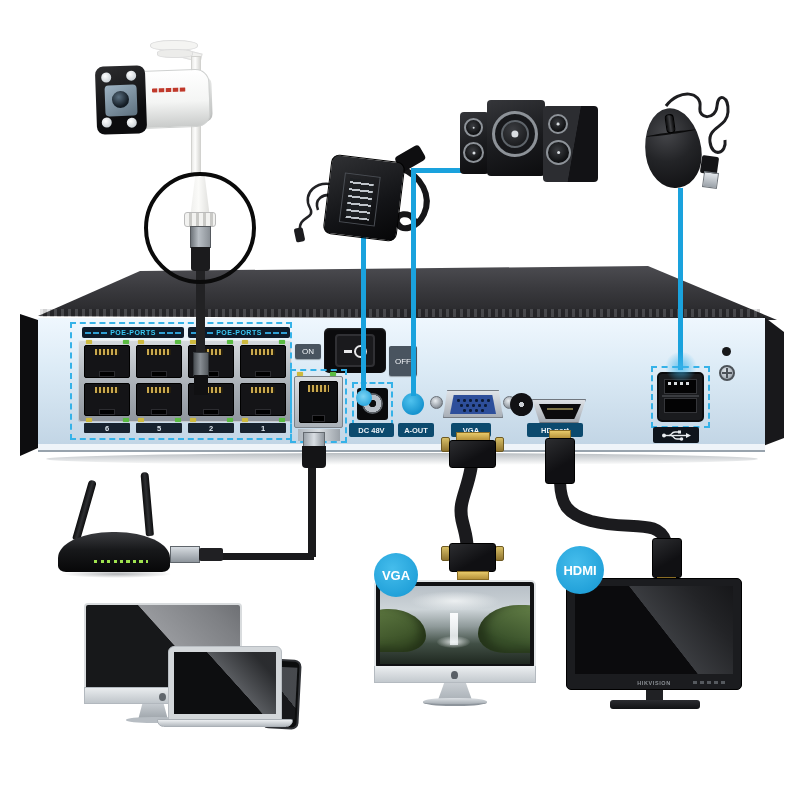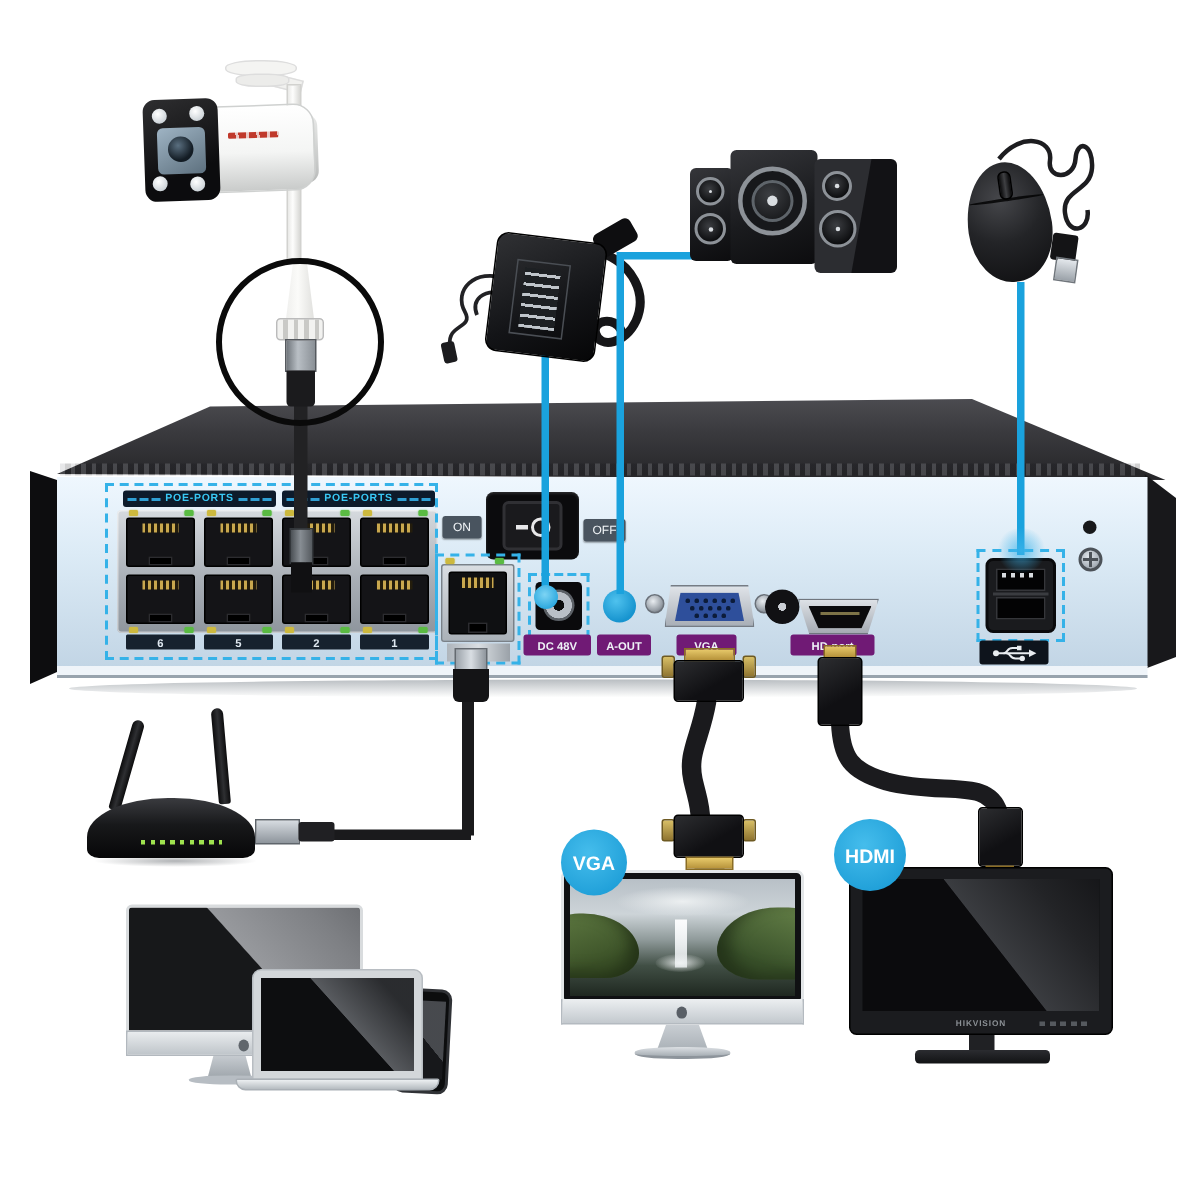--- a/index.html
+++ b/index.html
@@ -86,21 +86,21 @@
 .dot-hole{left:722px;top:347px;width:9px;height:9px;border-radius:50%;background:#17181a;z-index:2;}
 .screwhead{left:719px;top:365px;width:16px;height:16px;border-radius:50%;z-index:2;
   background:radial-gradient(circle at 40% 35%,#dfe5ea,#aab2ba 65%,#7b828a);border:2px solid #4c5258;overflow:hidden;}
 .screwhead::before{content:"";position:absolute;left:1px;top:5px;width:10px;height:2px;background:#4c5258;}
 .screwhead::after{content:"";position:absolute;left:5px;top:1px;width:2px;height:10px;background:#4c5258;}
 
 .bline{background:#1aa2dd;z-index:6;}
 .bcap{border-radius:50%;z-index:6;background:radial-gradient(circle at 45% 40%,#7dd4f4,#2aa7de 75%);}
 .bglow{z-index:6;border-radius:50%;background:radial-gradient(circle,rgba(60,180,235,.75),rgba(60,180,235,0) 70%);}
 
-.plabel{z-index:3;background:#701a75;color:#eef2f6;font-weight:bold;border-radius:2px;
+.plabel{z-index:3;background:#0c4a6e;color:#eef2f6;font-weight:bold;border-radius:2px;
   display:flex;align-items:center;justify-content:center;}
 
 .cam-pole{left:191px;top:56px;width:10px;height:118px;background:linear-gradient(90deg,#e9e9e7,#fdfdfc 40%,#d8d8d5);z-index:7;border:1px solid #d2d2cf;}
 .cam-mount1{left:150px;top:40px;width:48px;height:11px;background:#f4f4f2;border:1px solid #ddd;border-radius:45%;z-index:7;}
 .cam-mount2{left:157px;top:49px;width:36px;height:9px;background:#ececea;border:1px solid #ddd;border-radius:40%;z-index:7;}
 .cam-arm{left:172px;top:50px;width:30px;height:9px;background:#f1f1ef;border:1px solid #ddd;z-index:6;transform:rotate(14deg);}
 .cam-body{left:128px;top:70px;width:82px;height:58px;z-index:7;transform:rotate(-2deg);
   background:linear-gradient(180deg,#ffffff 0%,#f4f5f4 55%,#c9cbca 100%);
   border:1px solid #cfd1d0;border-radius:6px 14px 14px 6px;}
 .cam-tail{left:196px;top:76px;width:16px;height:46px;z-index:7;background:linear-gradient(180deg,#e9eae9,#b9bbba);border-radius:3px 8px 8px 3px;transform:rotate(-2deg);}
@@ -308,21 +308,21 @@
 
   <div class="abs lbl" style="left:295px;top:344px;width:26px;height:15px;font-size:8px;">
       <span>ON</span>
     </div>
   <div class="abs rocker-outer">
     <div class="rocker">
         <div class="dash"></div>
         <div class="circ"></div>
       </div>
   </div>
-  <div class="abs lbl" style="left:389px;top:346px;width:28px;height:15px;font-size:8px;">
+  <div class="abs lbl" style="left:389px;top:346px;width:28px;height:30px;font-size:8px;">
       <span>OFF</span>
     </div>
 
   <div class="abs dashed" style="left:352px;top:382px;width:41px;height:44px;"></div>
   <div class="abs dcjack">
       <div class="dcring"></div>
     </div>
   <div class="abs plabel" style="left:349px;top:423px;width:45px;height:14px;font-size:7.5px;">
       <span>DC 48V</span>
     </div>

